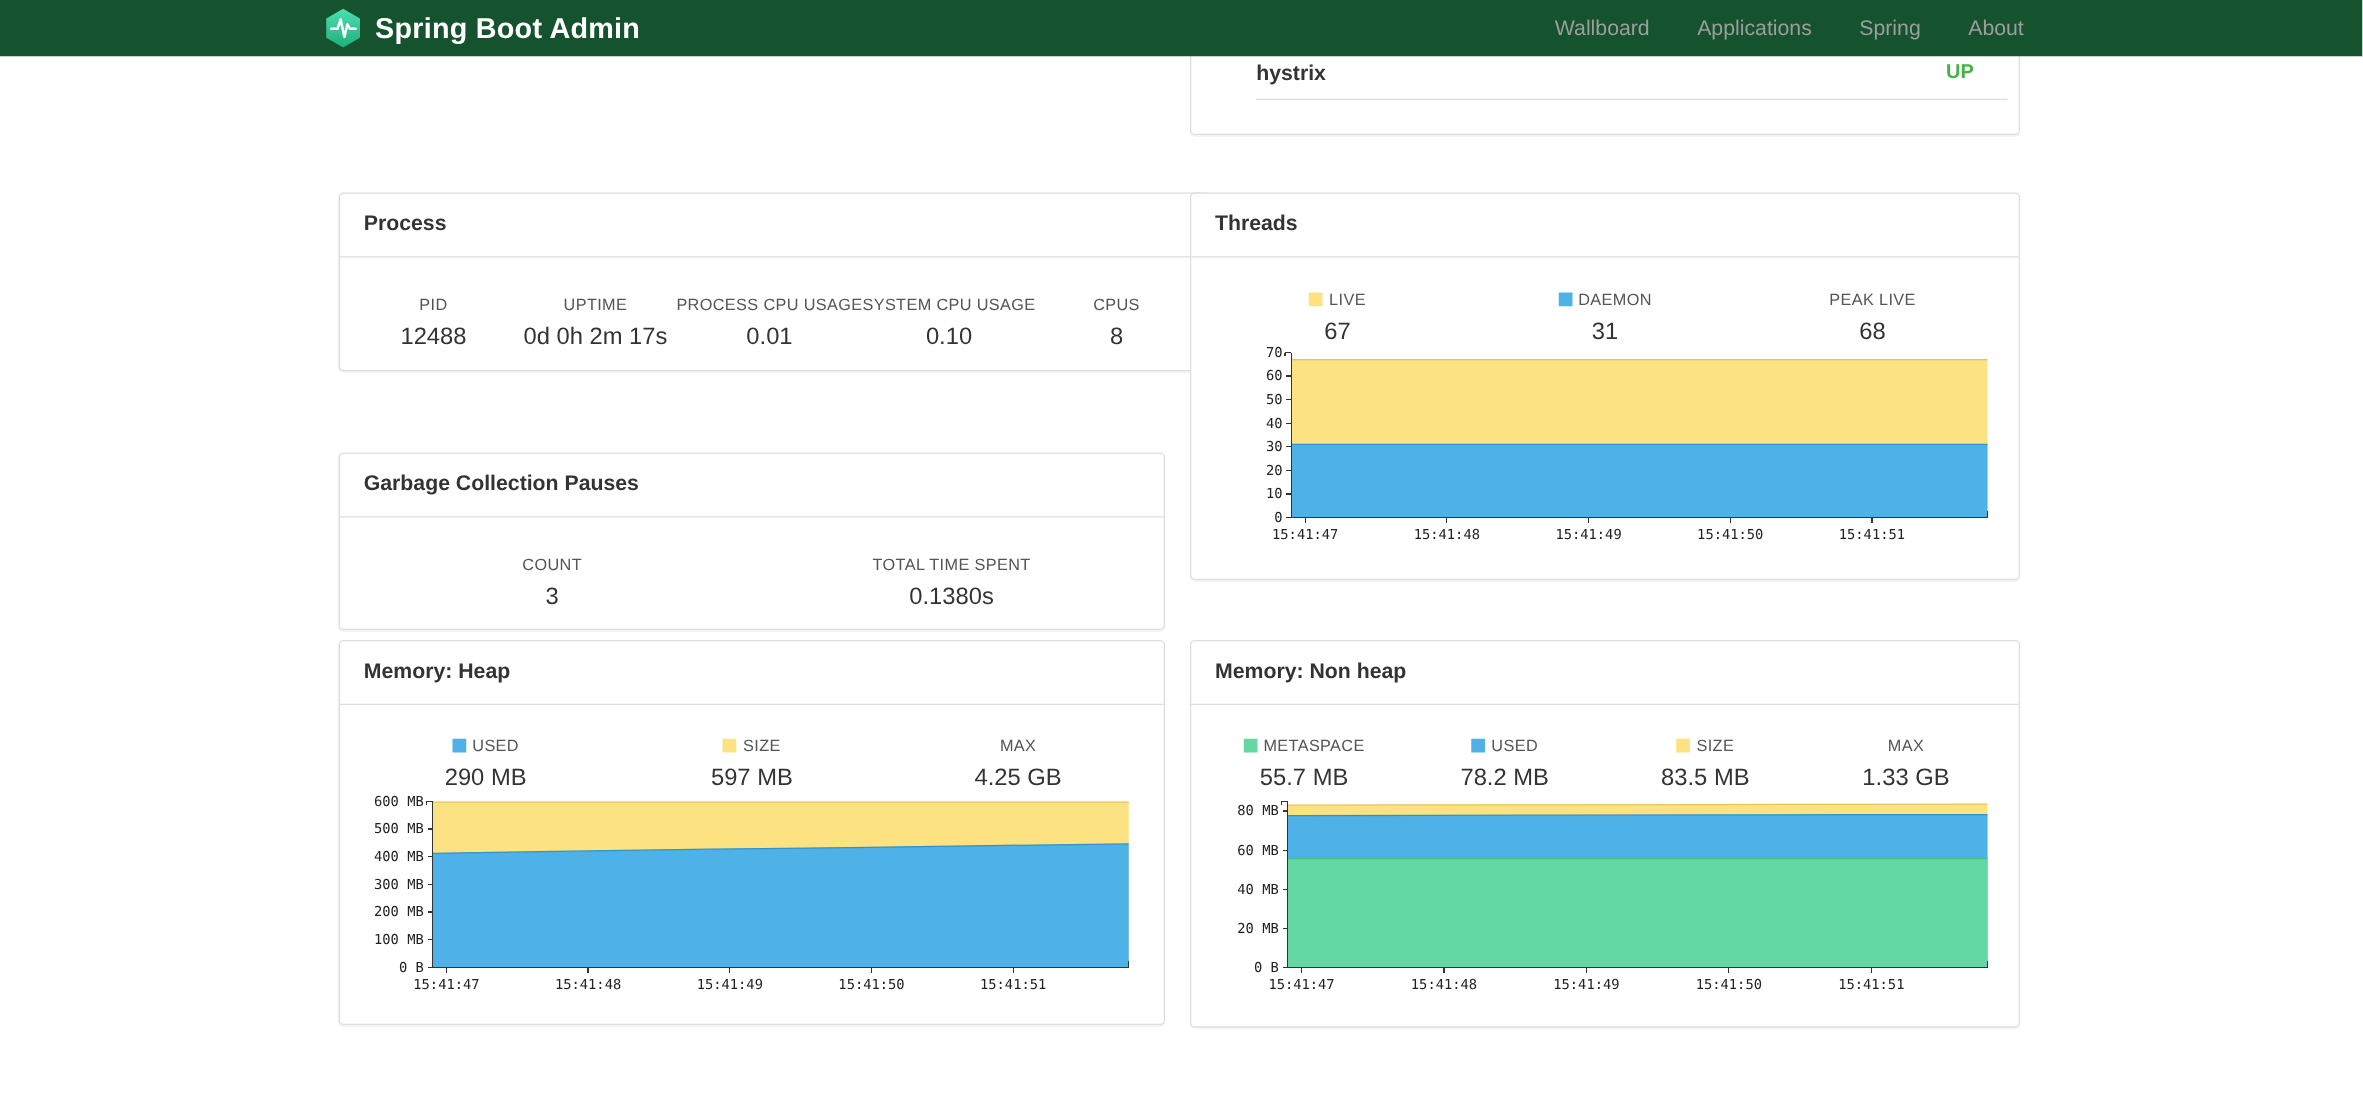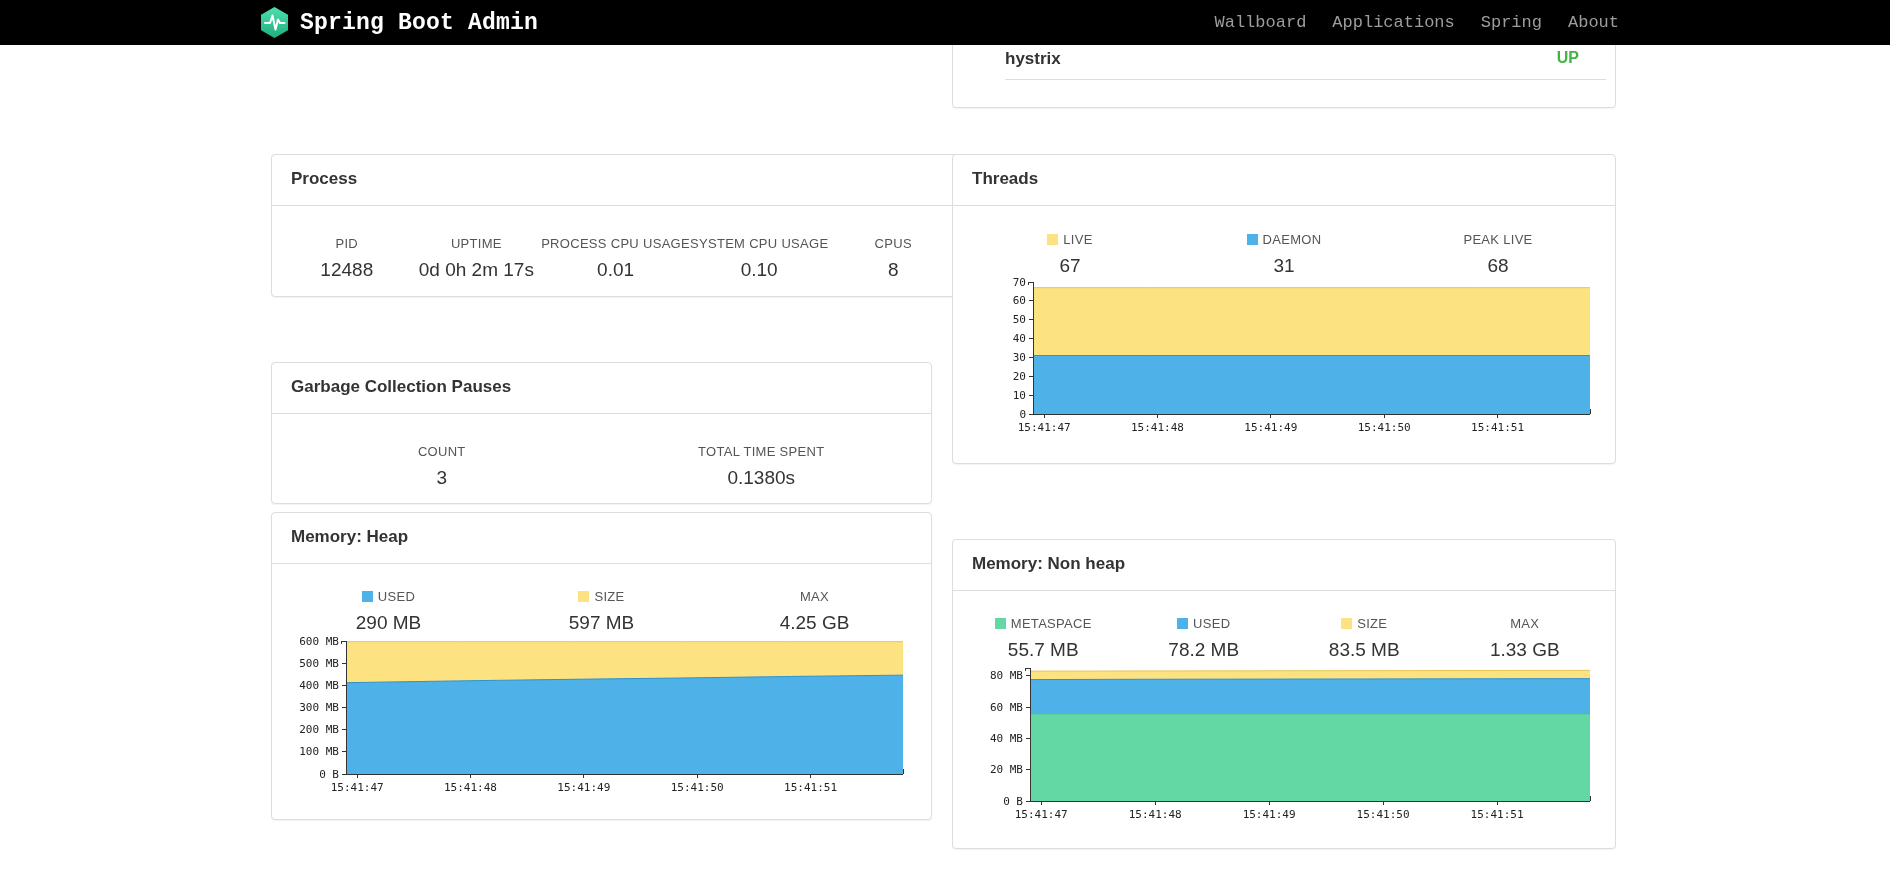--- a/index.html
+++ b/index.html
@@ -1,24 +1,24 @@
 <!DOCTYPE html>
 <html><head>
 <meta charset="utf-8">
 <style>
   * { margin:0; padding:0; box-sizing:border-box; }
   html,body { width:1890px; height:892px; background:#fff; font-family:"Liberation Sans", sans-serif; overflow:hidden; }
   body { position:relative; }
 
   
-  .navbar { position:absolute; top:0; left:0; width:1890px; height:45px; background:#000000; z-index:10;font-family:Liberation Mono, monospace; }
+  .navbar { position:absolute; top:0; left:0; width:1890px; height:45px; background:#14532d; z-index:10; }
   .brand { position:absolute; left:259px; top:0; height:45px; display:flex; align-items:center; }
   .brand-icon { width:31px; height:33px; margin-right:10px; }
   .brand-title { color:#fff; font-size:23px; font-weight:bold; letter-spacing:0.2px; }
-  .nav-items { position:absolute; right:271px; top:0; height:45px; display:flex; align-items:center; gap:26px; }
+  .nav-items { position:absolute; right:271px; top:0; height:45px; display:flex; align-items:center; gap:38px; }
   .nav-items a { color:#9d9d9d; font-size:17px; text-decoration:none; cursor:pointer; }
 
   
   .panel { position:absolute; background:#fff; border:1px solid #ddd; border-radius:4px; box-shadow:0 1px 1px rgba(0,0,0,.05); }
   .panel-heading { height:51px; padding:14px 19px; border-bottom:1px solid #ddd; font-size:17px; font-weight:bold; color:#333; }
   .metrics-row { display:flex; }
   .metric { flex:1; text-align:center; }
   .metric-label { font-size:13px; color:#555; letter-spacing:0.3px; margin-bottom:8px; white-space:nowrap; }
   .metric-value { font-size:19px; color:#333; white-space:nowrap; }
   .legend-marker { display:inline-block; width:11px; height:11px; margin-right:5px; vertical-align:-1px; }
@@ -33,21 +33,21 @@
 
   #panel-gc { left:271px; top:322px; width:661px; height:142px;margin-top:40px; }
   #panel-gc .metrics-row { padding:30px 10px 0 10px; }
 
   #panel-threads { left:952px; top:154px; width:664px; height:310px; }
   #panel-threads .metrics-row { padding:26px 10px 0 10px; }
 
   #panel-heap { left:271px; top:512px; width:661px; height:308px; }
   #panel-heap .metrics-row { padding:25px 10px 0 10px; }
 
-  #panel-nonheap { left:952px; top:512px; width:664px; height:310px;margin-top:27px; }
+  #panel-nonheap { left:952px; top:512px; width:664px; height:310px; }
   #panel-nonheap .metrics-row { padding:25px 10px 0 10px; }
 
   .chart-svg { position:absolute; left:0; }
   #threads-chart { top:119px; }
   #heap-chart, #nonheap-chart { top:120px; }
 </style>
 </head>
 <body>
 
 <div class="navbar">

